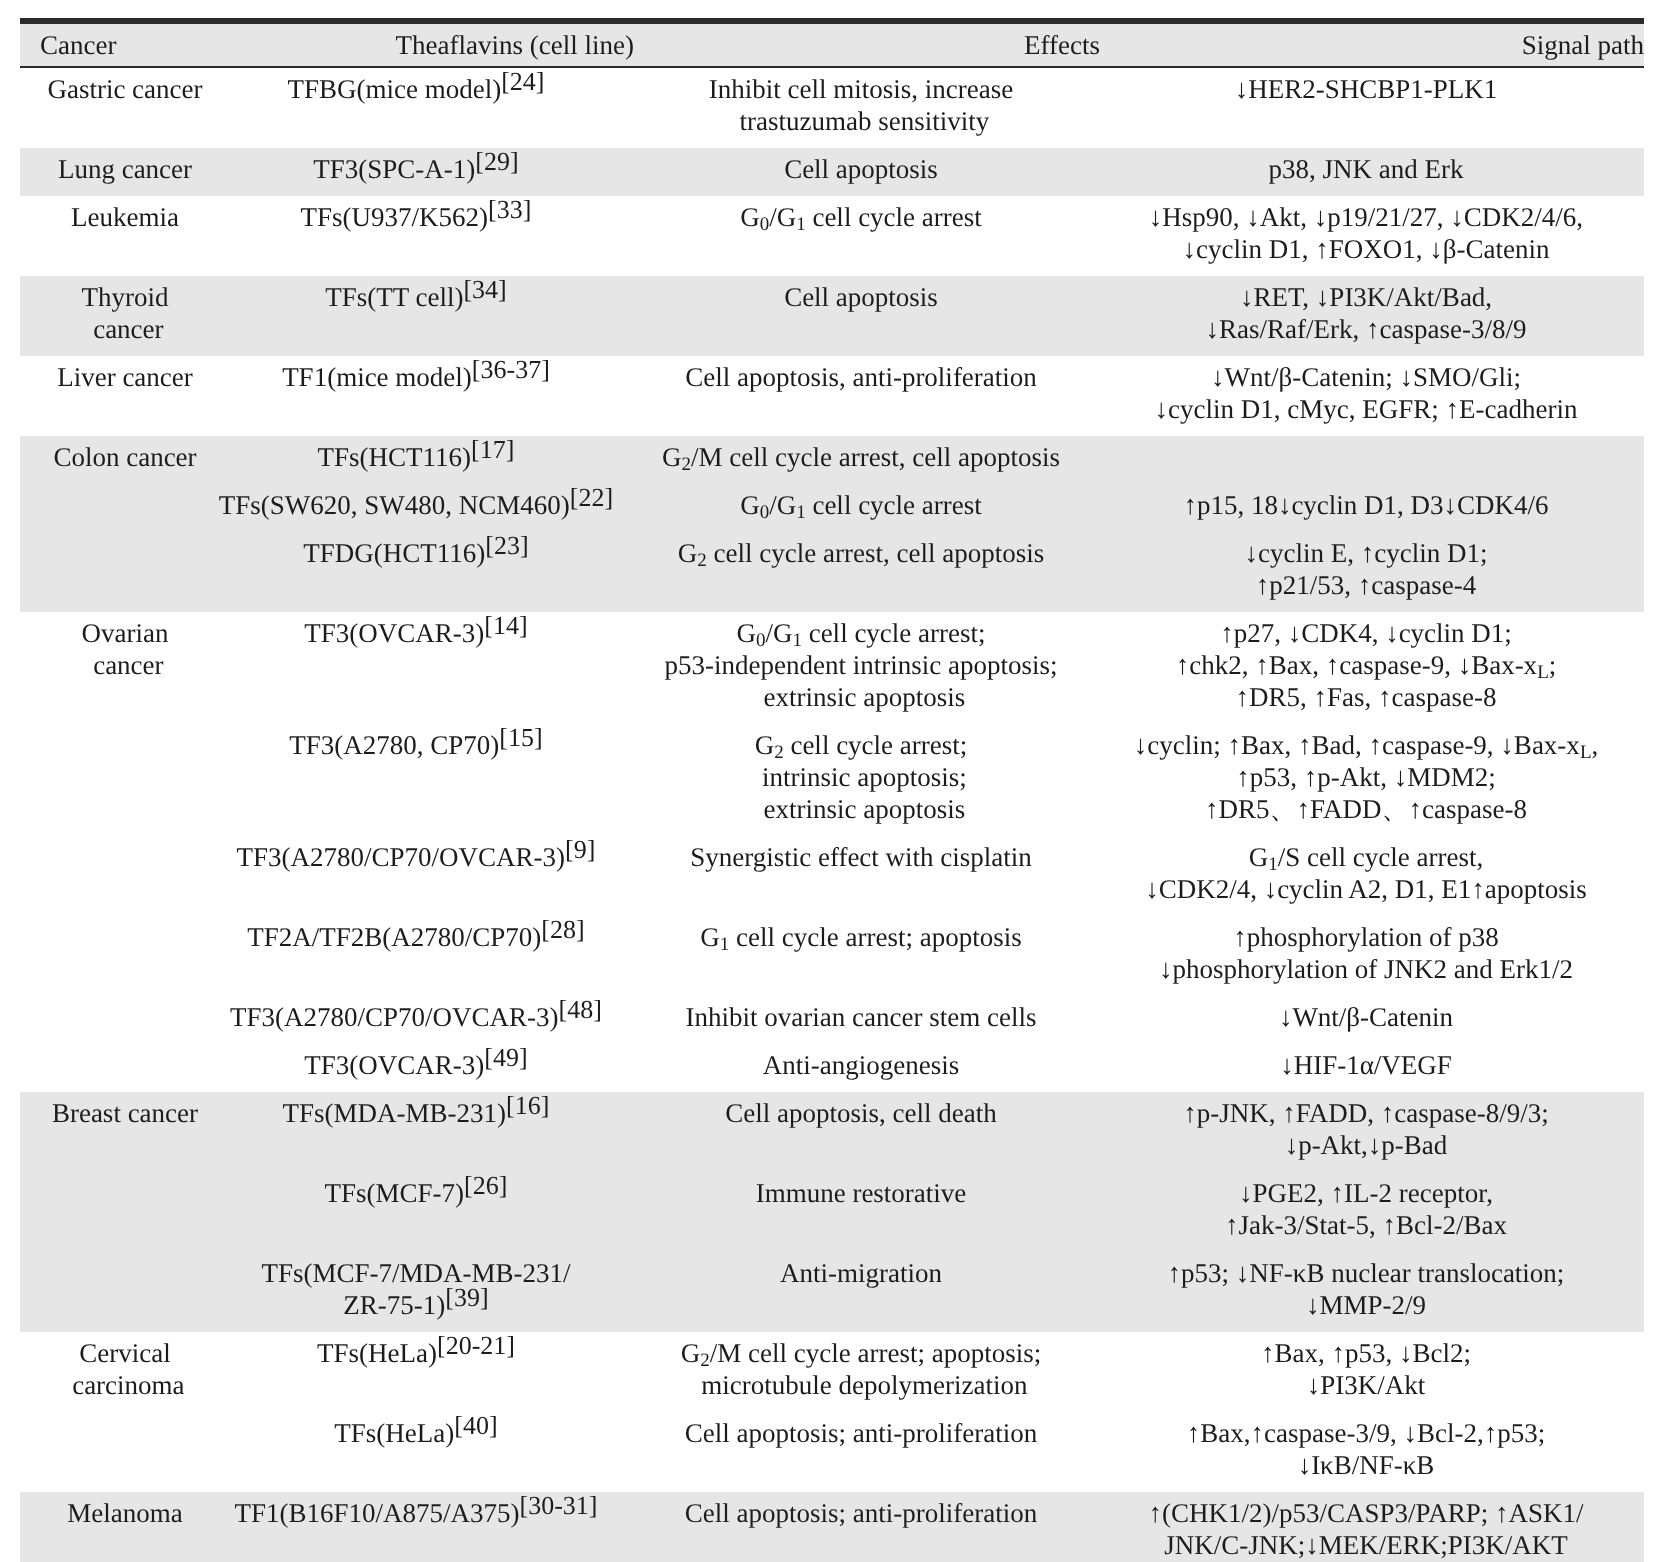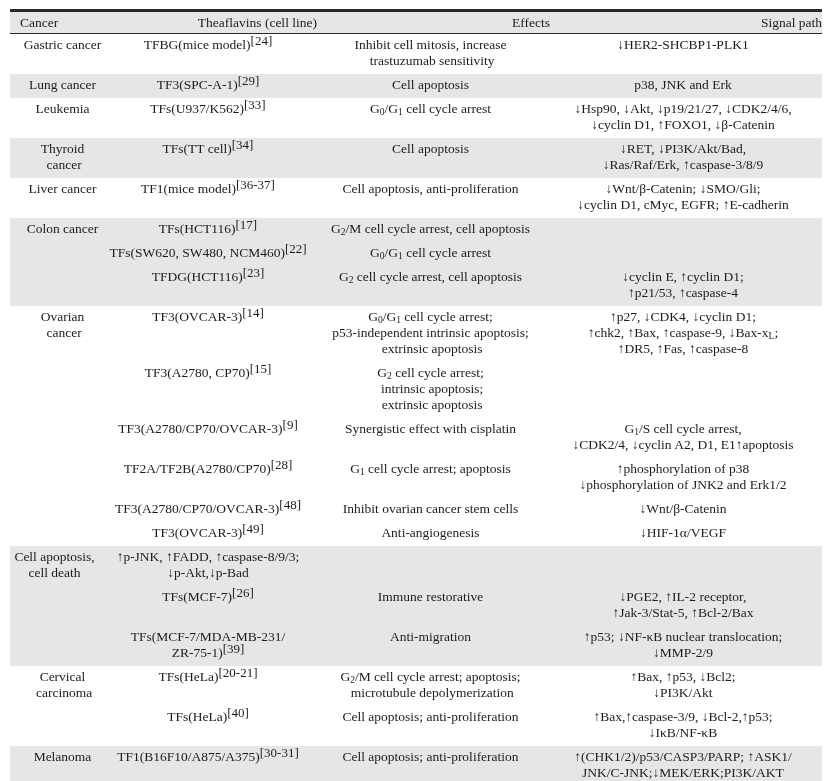--- a/index.html
+++ b/index.html
@@ -79,20 +79,21 @@
           <div class="row">
             <div class="cell c0">Colon cancer</div>
             <div class="cell c1">TFs(HCT116)<sup>[17]</sup></div>
             <div class="cell c2">G<sub>2</sub>/M cell cycle arrest, cell apoptosis</div>
             <div class="cell c3"></div>
           </div>
           <div class="row">
             <div class="cell c0"></div>
             <div class="cell c1">TFs(SW620, SW480, NCM460)<sup>[22]</sup></div>
             <div class="cell c2">G<sub>0</sub>/G<sub>1</sub> cell cycle arrest</div>
+            <div class="cell c3">↑p15, 18↓cyclin D1, D3↓CDK4/6</div>
           </div>
           <div class="row">
             <div class="cell c0"></div>
             <div class="cell c1">TFDG(HCT116)<sup>[23]</sup></div>
             <div class="cell c2">G<sub>2</sub> cell cycle arrest, cell apoptosis</div>
             <div class="cell c3">↓cyclin E, ↑cyclin D1;
 ↑p21/53, ↑caspase-4</div>
           </div>
         </div>
         <div class="group">
@@ -106,20 +107,23 @@
             <div class="cell c3">↑p27, ↓CDK4, ↓cyclin D1;
 ↑chk2, ↑Bax, ↑caspase-9, ↓Bax-x<sub>L</sub>;
 ↑DR5, ↑Fas, ↑caspase-8</div>
           </div>
           <div class="row">
             <div class="cell c0"></div>
             <div class="cell c1">TF3(A2780, CP70)<sup>[15]</sup></div>
             <div class="cell c2">G<sub>2</sub> cell cycle arrest;
  intrinsic apoptosis;
  extrinsic apoptosis</div>
+            <div class="cell c3">↓cyclin; ↑Bax, ↑Bad, ↑caspase-9, ↓Bax-x<sub>L</sub>,
+↑p53, ↑p-Akt, ↓MDM2;
+↑DR5、↑FADD、↑caspase-8</div>
           </div>
           <div class="row">
             <div class="cell c0"></div>
             <div class="cell c1">TF3(A2780/CP70/OVCAR-3)<sup>[9]</sup></div>
             <div class="cell c2">Synergistic effect with cisplatin</div>
             <div class="cell c3">G<sub>1</sub>/S cell cycle arrest,
 ↓CDK2/4, ↓cyclin A2, D1, E1↑apoptosis</div>
           </div>
           <div class="row">
             <div class="cell c0"></div>
@@ -136,20 +140,22 @@
           </div>
           <div class="row">
             <div class="cell c0"></div>
             <div class="cell c1">TF3(OVCAR-3)<sup>[49]</sup></div>
             <div class="cell c2">Anti-angiogenesis</div>
             <div class="cell c3">↓HIF-1α/VEGF</div>
           </div>
         </div>
         <div class="group shaded">
           <div class="row">
+            <div class="cell c0">Breast cancer</div>
+            <div class="cell c1">TFs(MDA-MB-231)<sup>[16]</sup></div>
             <div class="cell c2">Cell apoptosis, cell death</div>
             <div class="cell c3">↑p-JNK, ↑FADD, ↑caspase-8/9/3;
 ↓p-Akt,↓p-Bad</div>
           </div>
           <div class="row">
             <div class="cell c0"></div>
             <div class="cell c1">TFs(MCF-7)<sup>[26]</sup></div>
             <div class="cell c2">Immune restorative</div>
             <div class="cell c3">↓PGE2, ↑IL-2 receptor,
 ↑Jak-3/Stat-5, ↑Bcl-2/Bax</div>

